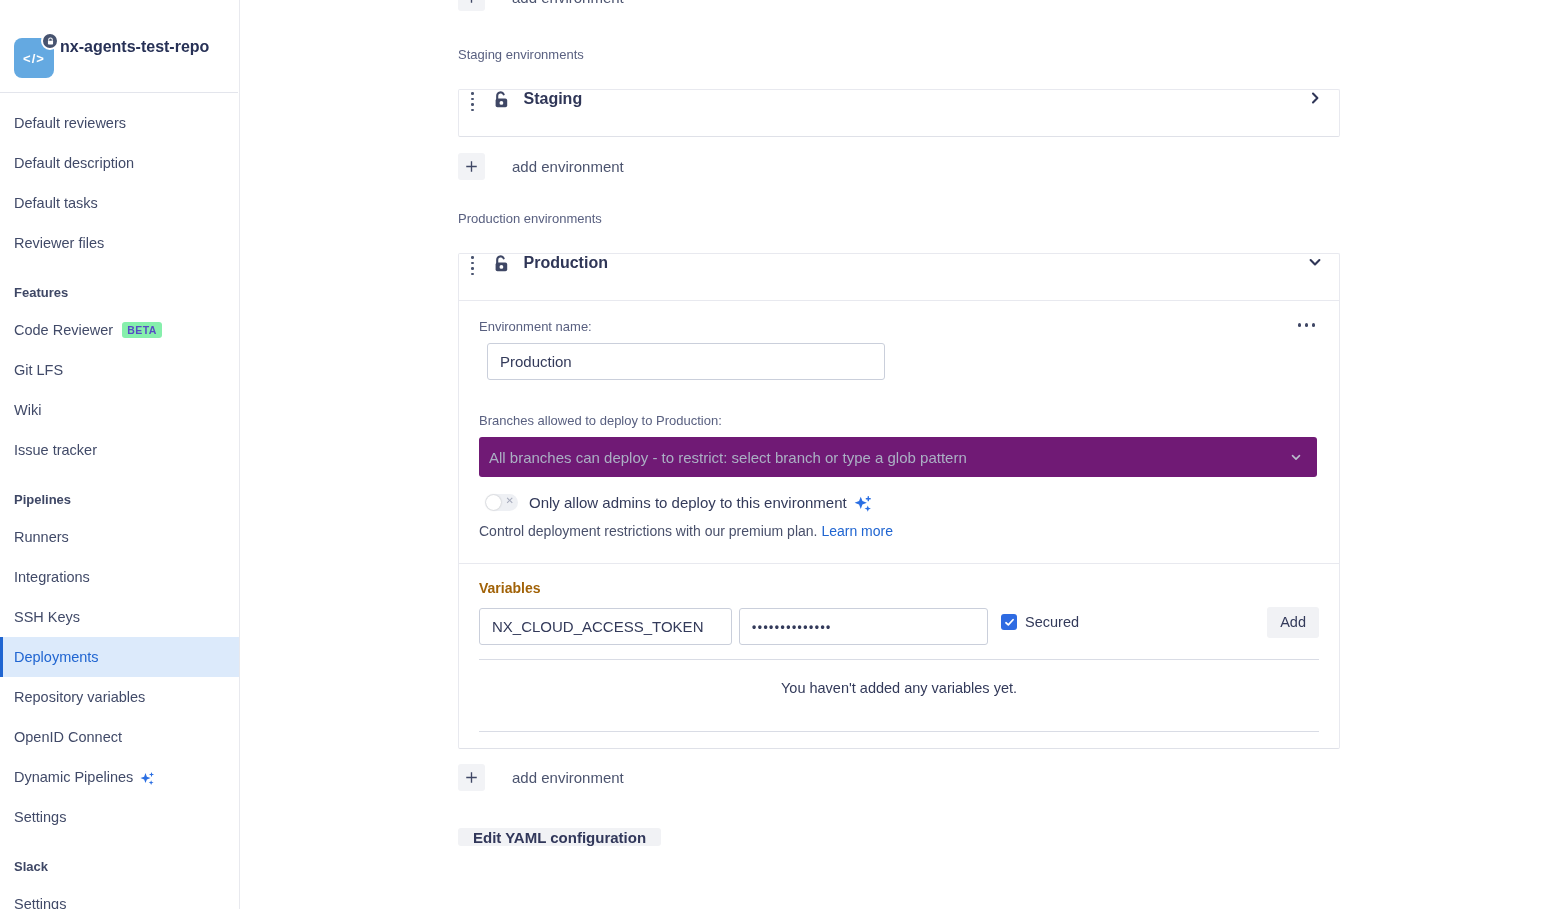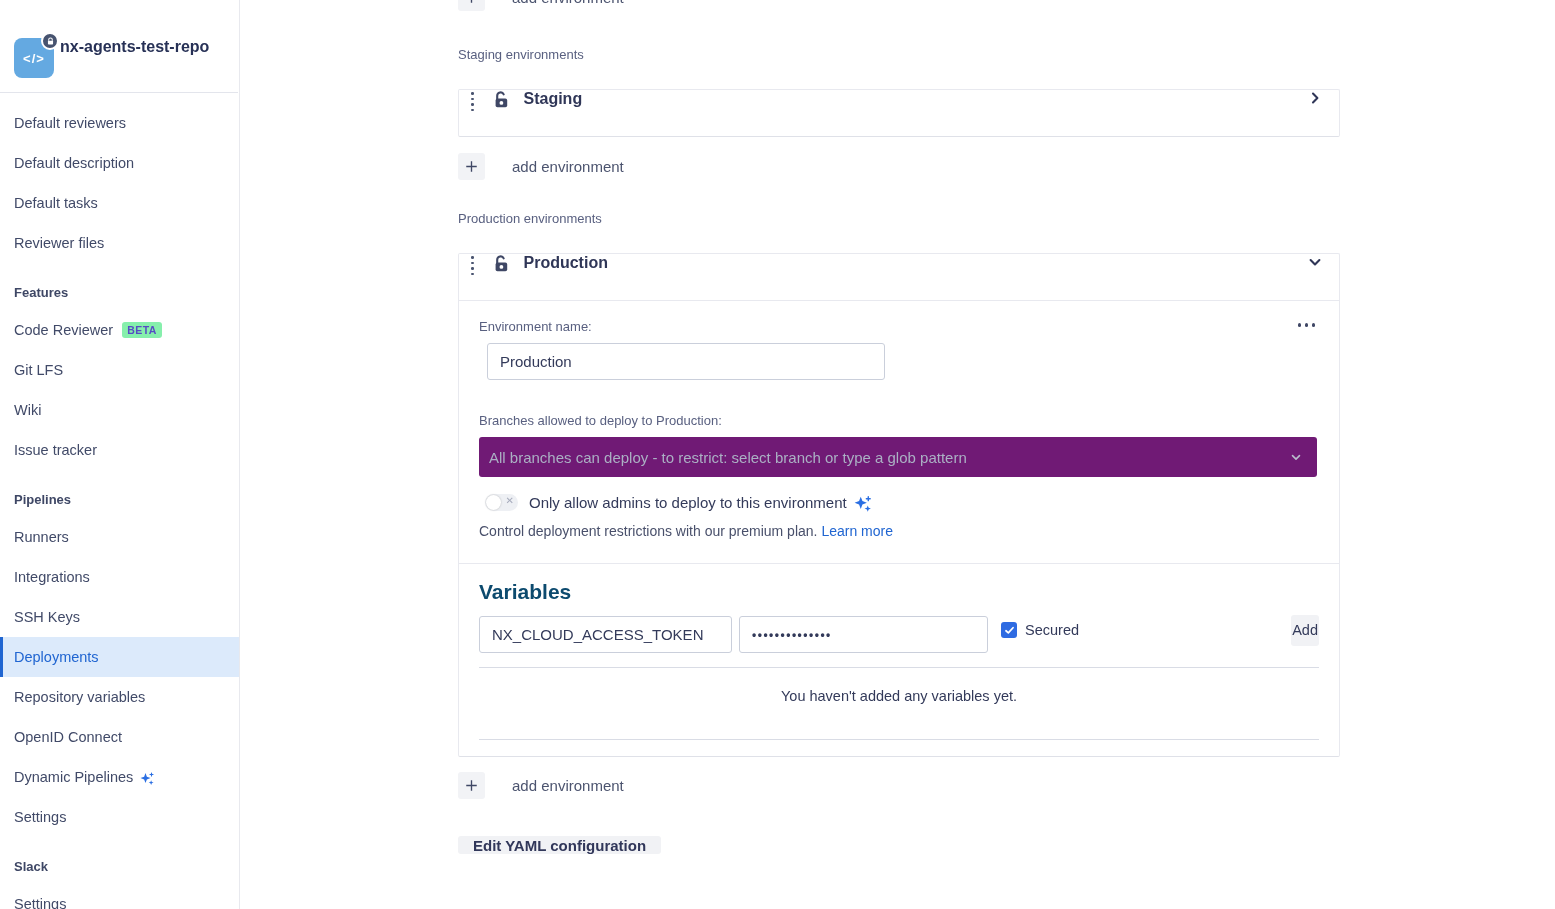--- a/index.html
+++ b/index.html
@@ -73,30 +73,30 @@
   .toggle { position:relative; width:33px; height:17px; background:#eef0f4;
     border-radius:9px; flex:none; cursor:pointer; }
   .toggle-knob { position:absolute; left:1px; top:1px; width:15px; height:15px;
     border-radius:50%; background:#fff; box-shadow:0 0 2px rgba(0,0,0,.25); }
   .toggle-x { position:absolute; right:4px; top:1px; font-size:10px; color:#a6abbc; }
   .toggle-label { margin-left:11px; font-size:15px; color:#333a5a; }
   .premium-row { margin-top:10px; font-size:14px; color:#49506b; }
   .learn-more { color:#2065d1; cursor:pointer; }
 
   .variables-body { padding:16px 20px 16px 20px; }
-  .variables-title { font-size:21px; font-weight:700; color:#0c4a6e; }
+  .variables-title { font-size:14px; font-weight:700; color:#a16207; }
   .var-form { margin-top:3px; display:flex; align-items:center; }
   .var-name-input { width:253px; }
   .var-value-input { width:249px; margin-left:7px; font-size:12px; letter-spacing:1.5px;
     font-weight:700; }
   .checkbox { margin-left:13px; width:16px; height:16px; border-radius:3px;
     background:#2e6be2; display:flex; align-items:center; justify-content:center;
     cursor:pointer; flex:none; }
   .secured-label { margin-left:8px; font-size:14.5px; color:#333a5a; }
-  .add-btn { margin-left:auto; height:31px; padding:0 1px; background:#f1f2f5;
+  .add-btn { margin-left:auto; height:31px; padding:0 13px; background:#f1f2f5;
     border:none; border-radius:3px; font-size:14.5px; color:#333a5a;
     font-family:"Liberation Sans", sans-serif; cursor:pointer; }
   .var-divider { margin-top:14px; border-top:1px solid #d9dce5; }
   .empty-vars { padding:20px 0 21px; text-align:center; font-size:14.5px; color:#333a5a; }
 
   .add-env-mid { margin-top:16px; }
   .add-env-bottom { margin-top:15px; }
   .yaml-btn { margin-top:37px; height:18px; padding:0 15px; background:#f1f2f5;
     border:none; border-radius:3px; font-size:15px; font-weight:700; color:#31375a;
     font-family:"Liberation Sans", sans-serif; cursor:pointer; }

